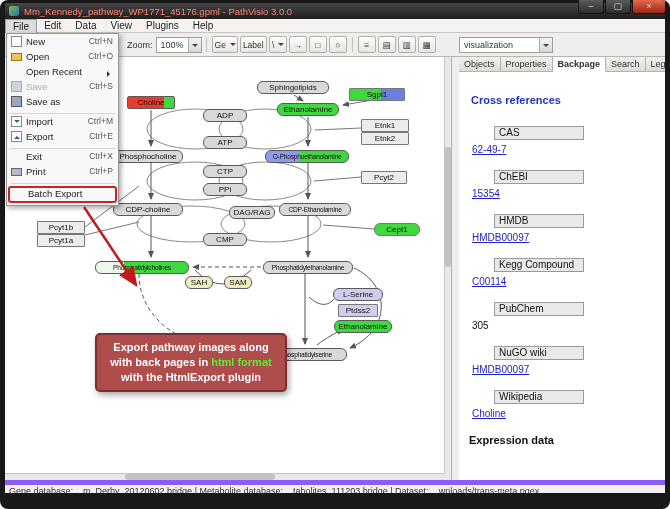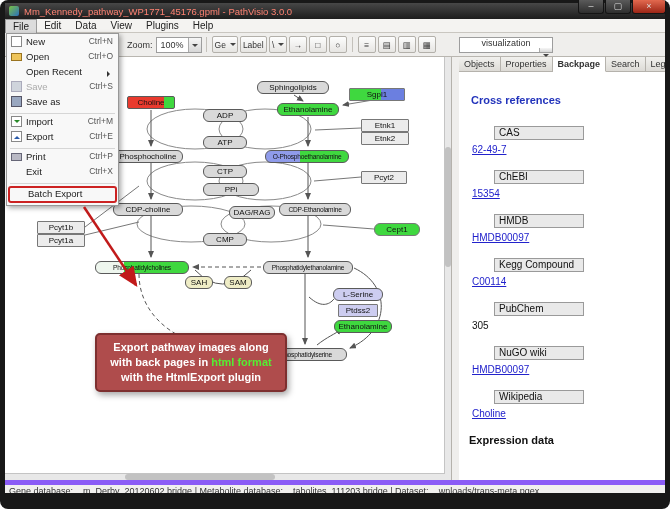--- a/index.html
+++ b/index.html
@@ -24,21 +24,21 @@
   .toolbar{position:absolute;left:5px;top:33px;width:660px;height:24px;background:#efeeec;border-bottom:1px solid #b9b6b0;
     display:flex;align-items:center;padding-left:122px;font-size:9px;color:#333;}
   .zlabel{margin-right:3px;}
   .combo{display:flex;height:16px;background:#fff;border:1px solid #9d9d9d;align-items:center;font-size:9px;}
   .combo .val{padding:0 4px;white-space:nowrap;}
   .cbar{width:13px;height:100%;border-left:1px solid #aaa;background:linear-gradient(#f6f6f6,#d7d7d7);position:relative;}
   .cbar::after{content:"";position:absolute;left:3px;top:6px;border:3px solid transparent;border-top-color:#444;}
   .tsep{width:1px;height:15px;background:#c4c1bb;margin:0 4px;}
   .tbtn{min-width:18px;height:17px;margin:0 1px;display:flex;align-items:center;justify-content:center;gap:1px;
     background:linear-gradient(#fdfdfd,#e6e5e2);border:1px solid #b3b0aa;border-radius:2px;font-size:8.5px;color:#333;padding:0 2px;cursor:default;}
-  .viz{margin-left:auto;margin-right:112px;width:94px;flex-direction:column;}
+  .viz{margin-left:auto;margin-right:112px;width:94px;}
   
   .main{position:absolute;left:5px;top:57px;width:660px;height:423px;background:#efeeec;}
   .canvas{position:absolute;left:0;top:0;width:447px;height:423px;background:#fff;border-right:1px solid #b5b2ac;overflow:hidden;}
   .edges{position:absolute;left:0;top:0;z-index:1;}
   
   .nd{position:absolute;height:13px;font-size:8px;line-height:11px;text-align:center;color:#111;border:1px solid #5a5a5a;
     background:#d9d9d9;border-radius:6px;overflow:hidden;white-space:nowrap;z-index:2;cursor:default;}
   .gn{border-radius:1px;background:#ececec;border-color:#777;}
   .grn{background:#3fd83f;border-radius:6px;}
   .sm{font-size:6.6px;letter-spacing:-0.2px;}
@@ -216,21 +216,21 @@
       <div class="nd chol1" style="left:122px;top:39px;width:48px">Choline</div>
       <div class="nd grn" style="left:272px;top:46px;width:62px">Ethanolamine</div>
       <div class="nd" style="left:198px;top:52px;width:44px">ADP</div>
       <div class="nd gn" style="left:356px;top:62px;width:48px">Etnk1</div>
       <div class="nd gn" style="left:356px;top:75px;width:48px">Etnk2</div>
       <div class="nd" style="left:198px;top:79px;width:44px">ATP</div>
       <div class="nd" style="left:108px;top:93px;width:70px">Phosphocholine</div>
       <div class="nd opho sm" style="left:260px;top:93px;width:84px">O-Phosphoethanolamine</div>
       <div class="nd" style="left:198px;top:108px;width:44px">CTP</div>
       <div class="nd gn" style="left:356px;top:114px;width:46px">Pcyt2</div>
-      <div class="nd" style="left:198px;top:126px;width:56px">PPi</div>
+      <div class="nd" style="left:198px;top:126px;width:44px">PPi</div>
       <div class="nd" style="left:108px;top:146px;width:70px">CDP-choline</div>
       <div class="nd" style="left:224px;top:149px;width:46px">DAG/RAG</div>
       <div class="nd sm" style="left:274px;top:146px;width:72px">CDP-Ethanolamine</div>
       <div class="nd gn grn" style="left:369px;top:166px;width:46px">Cept1</div>
       <div class="nd" style="left:198px;top:176px;width:44px">CMP</div>
       <div class="nd gn" style="left:32px;top:164px;width:48px">Pcyt1b</div>
       <div class="nd gn" style="left:32px;top:177px;width:48px">Pcyt1a</div>
       <div class="nd pchol sm" style="left:90px;top:204px;width:94px">Phosphatidylcholines</div>
       <div class="nd sm" style="left:258px;top:204px;width:90px">Phosphatidylethanolamine</div>
       <div class="nd yel" style="left:180px;top:219px;width:28px">SAH</div>
@@ -338,28 +338,28 @@
       <span class="lbl">Import</span>
       <span class="sc">Ctrl+M</span>
     </div>
     <div class="mi">
       <span class="mic export"></span>
       <span class="lbl">Export</span>
       <span class="sc">Ctrl+E</span>
     </div>
     <div class="msep"></div>
     <div class="mi">
+      <span class="mic none"></span>
+      <span class="lbl">Exit</span>
+      <span class="sc">Ctrl+X</span>
+    </div>
+    <div class="mi">
       <span class="mic print"></span>
       <span class="lbl">Print</span>
       <span class="sc">Ctrl+P</span>
-    </div>
-    <div class="mi">
-      <span class="mic none"></span>
-      <span class="lbl">Exit</span>
-      <span class="sc">Ctrl+X</span>
     </div>
     <div class="msep"></div>
     <div class="mi batch">
       <span class="mic none"></span>
       <span class="lbl">Batch Export</span>
     </div>
   </div>
 
   <svg class="arrowlayer" width="670" height="509">
     <defs>

